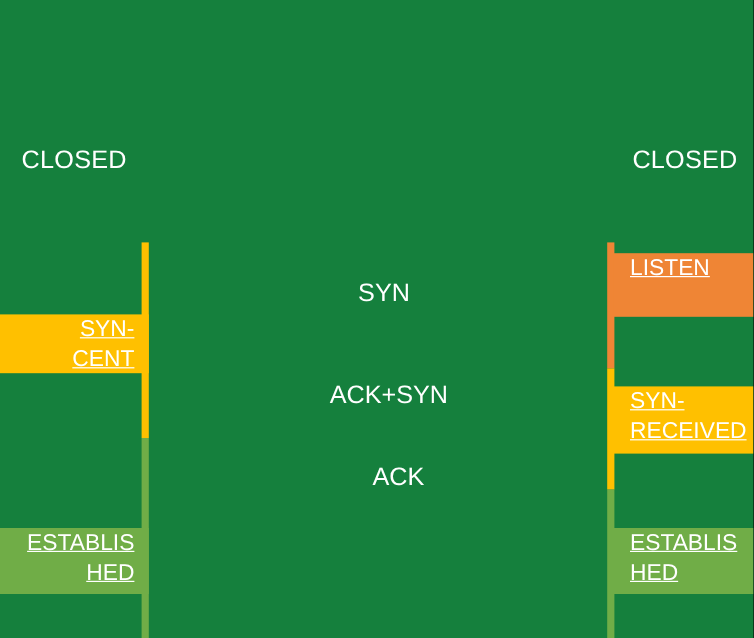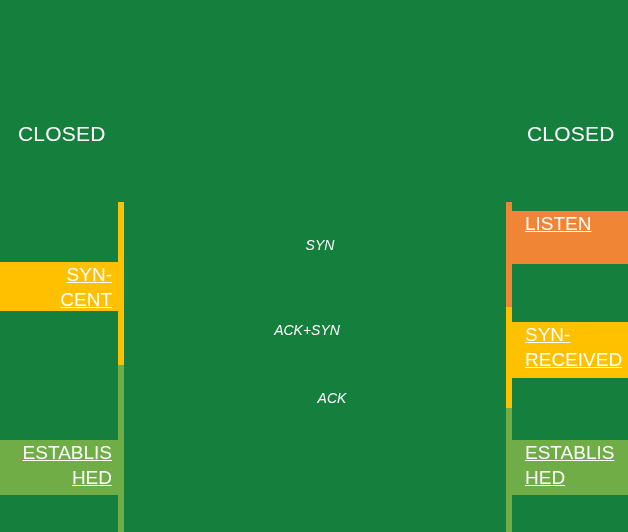--- a/index.html
+++ b/index.html
@@ -65,26 +65,25 @@
     justify-content: flex-start;
     padding-left: 14px;
     text-align: left;
   }
   .state-box.right .state-text { text-align: left; }
 
   
   .message-label {
     position: absolute;
     color: #ffffff;
-    font-size: 14px;
+    font-size: 21px;
     line-height: 26px;
     text-align: center;
     white-space: nowrap;
     transform: translateX(-50%);
-    font-style: italic;
   }
 </style>
 </head>
 <body>
 
 <div id="diagram" style="width: 628px; height: 532px; background: #15803d;">
 
   <div id="lifelines-layer">
       <div class="lifeline-seg" style="left: 118px; top: 202px; height: 163px; background: rgb(255, 192, 0);"></div>
       <div class="lifeline-seg" style="left: 118px; top: 365px; height: 167px; background: rgb(112, 173, 71);"></div>
@@ -114,17 +113,17 @@
 RECEIVED</span>
       </div>
       <div class="state-box right" style="top: 440px; height: 55px; width: 117px; background: rgb(112, 173, 71);">
         <span class="state-text">ESTABLIS
 HED</span>
       </div>
     </div>
 
   <div id="messages-layer">
       <div class="message-label" style="left: 320px; top: 232px;">SYN</div>
-      <div class="message-label" style="left: 307px; top: 317px;">ACK+SYN</div>
+      <div class="message-label" style="left: 324px; top: 317px;">ACK+SYN</div>
       <div class="message-label" style="left: 332px; top: 385px;">ACK</div>
     </div>
 
 </div>
 
 </body></html>

